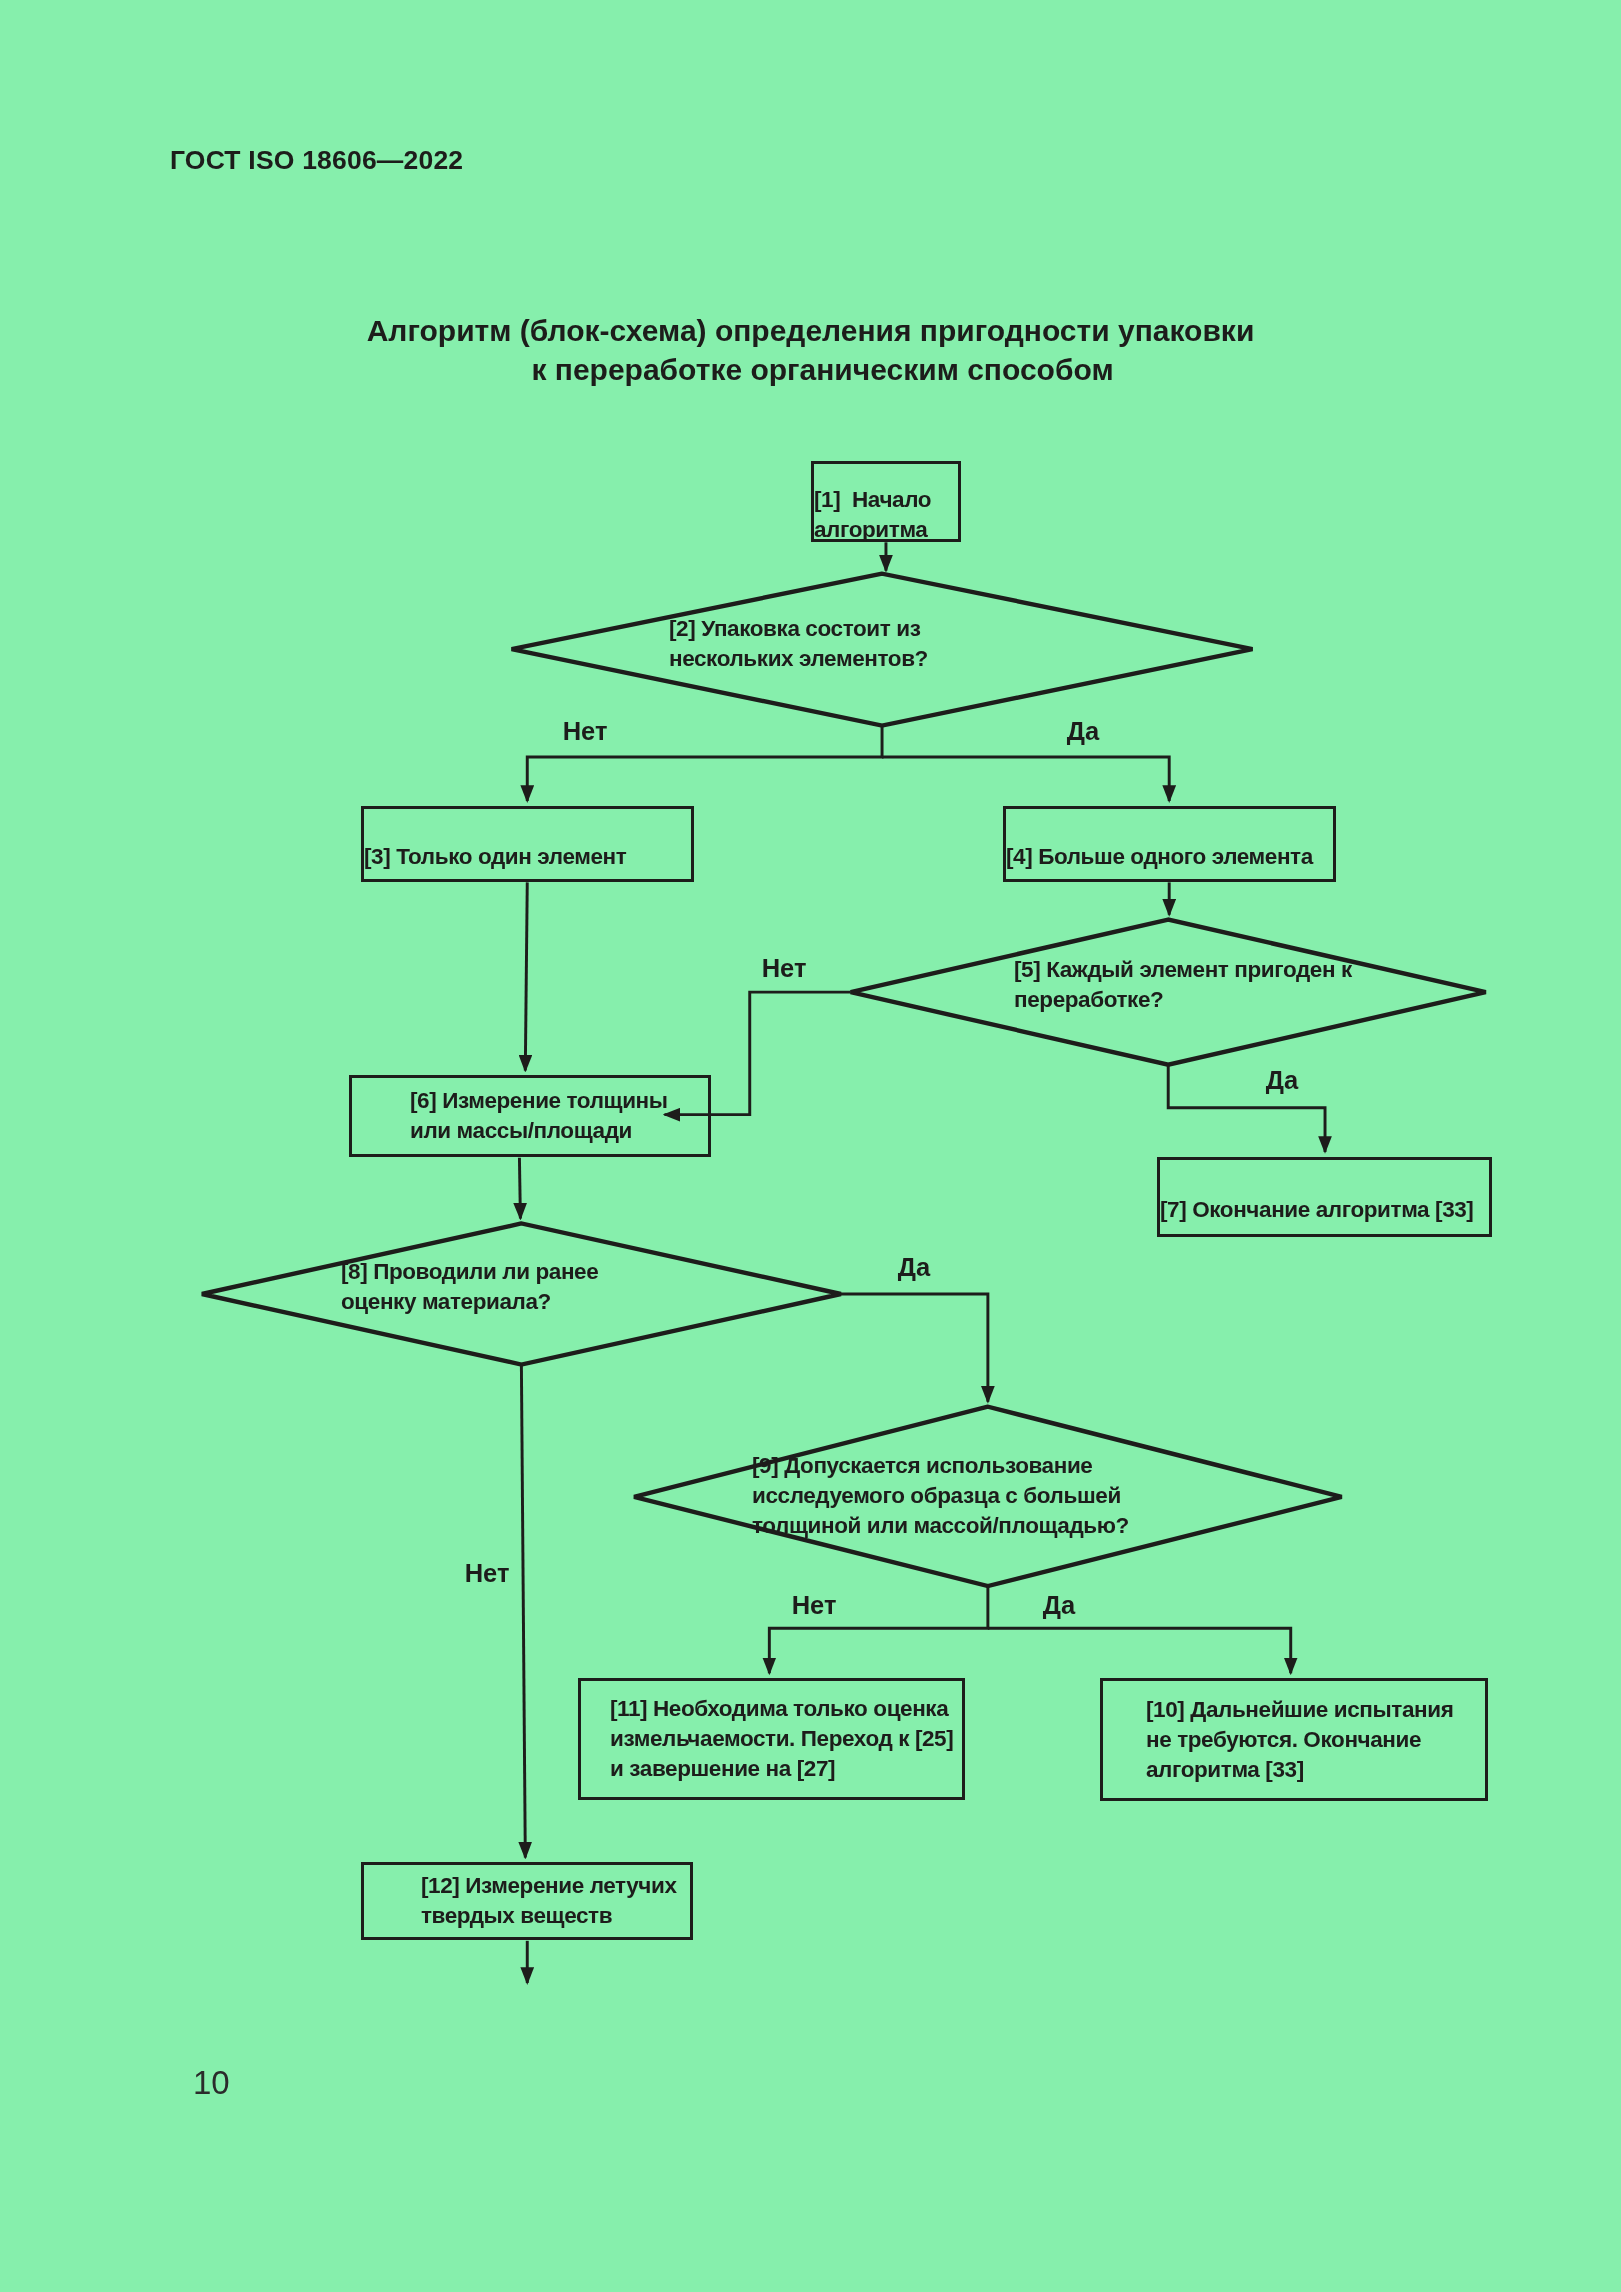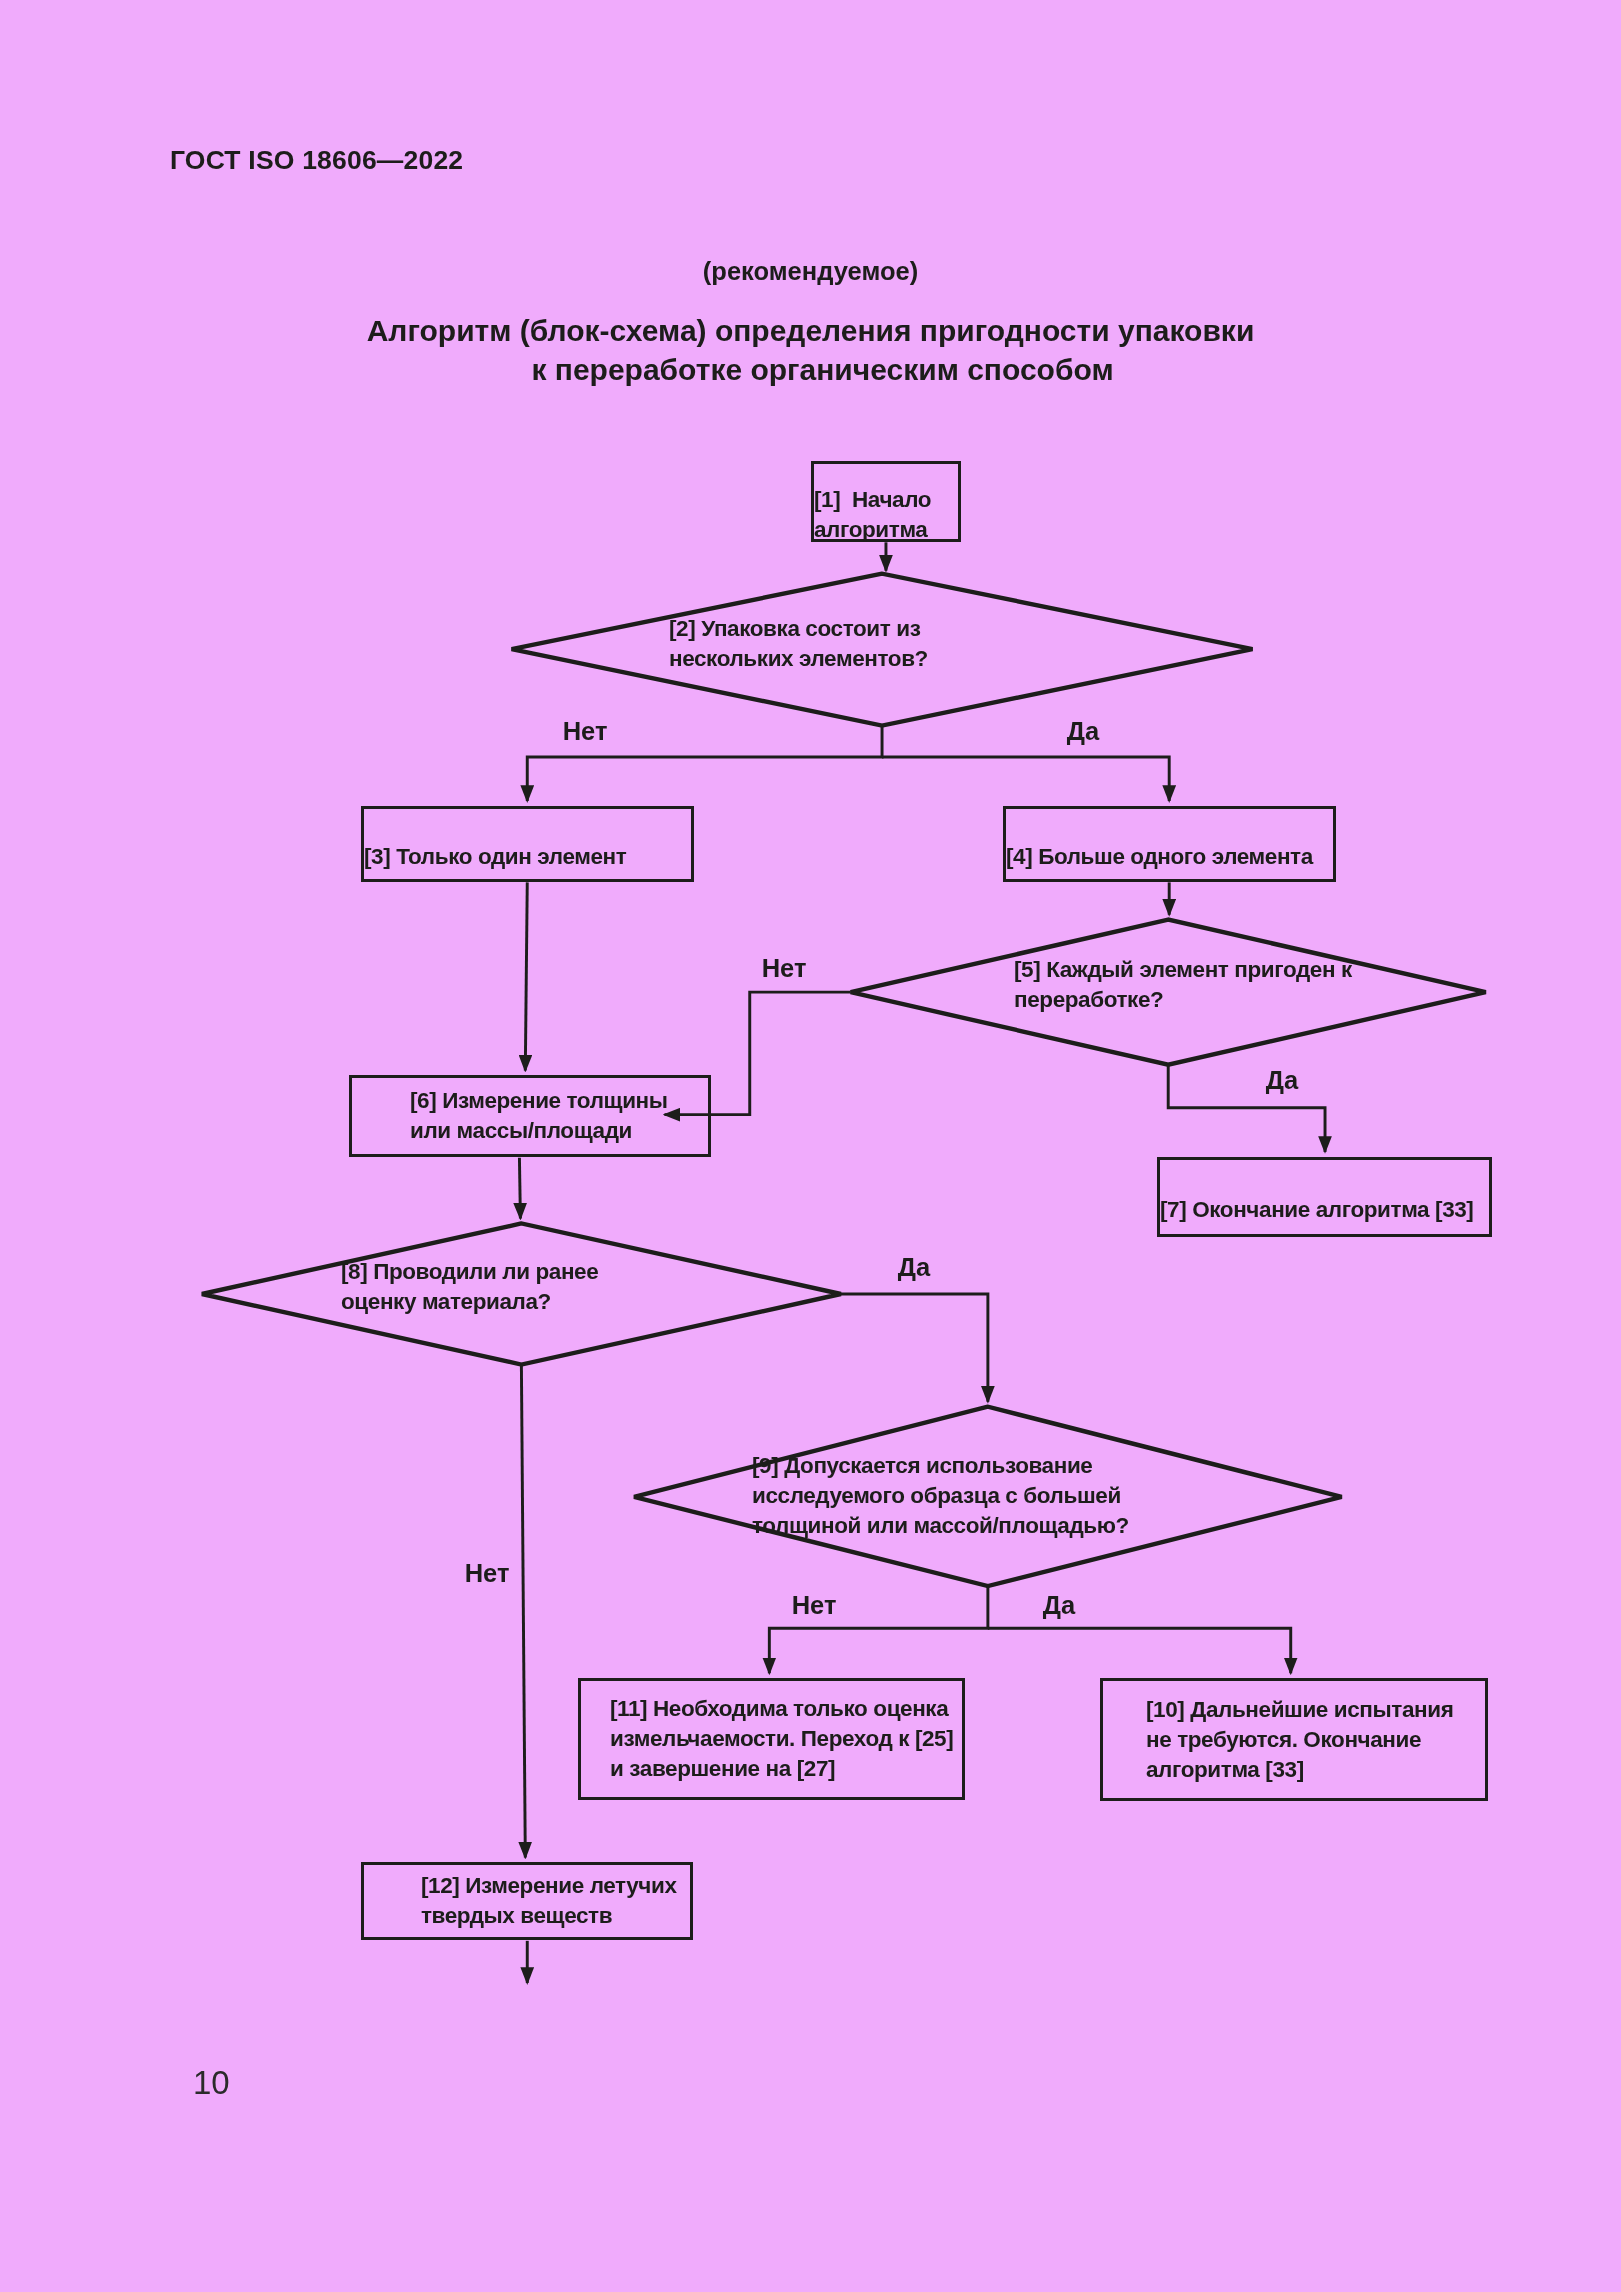--- a/index.html
+++ b/index.html
@@ -1,20 +1,20 @@
 <!DOCTYPE html>
 <html><head>
 <meta charset="utf-8">
 <style>
   html,body{margin:0;padding:0;}
   body{background:#f6f6f4;}
   .page{
     position:relative;
     width:1621px;height:2293px;
-    background:#f0abfc;
+    background:#86efac;
     font-family:"Liberation Sans", sans-serif;
     color:#1d1d1b;
     overflow:hidden;
   }
   .hdr{
     position:absolute;left:170px;top:145px;
     font-size:26.5px;font-weight:bold;letter-spacing:0.2px;
   }
   .appx-label{
     position:absolute;left:0;top:227px;width:1621px;
@@ -57,21 +57,20 @@
     font-size:33px;font-weight:normal;color:#2b2b2b;
   }
 </style>
 </head>
 <body>
 
 <div class="page">
 
   <div class="hdr">ГОСТ  ISO 18606—2022</div>
 
-  <div class="appx-note">(рекомендуемое)</div>
   <div class="title1">Алгоритм (блок-схема) определения пригодности упаковки</div>
   <div class="title2">к переработке органическим способом</div>
 
   <svg class="wires" width="1621" height="2293" viewBox="0 0 1654 2339">
     <defs>
       <marker id="arw" viewBox="0 0 18 14" refX="16" refY="7" markerWidth="18" markerHeight="14" markerUnits="userSpaceOnUse" orient="auto">
         <path d="M0,0 L18,7 L0,14 Z" fill="#1d1d1b"></path>
       </marker>
     </defs>
 

